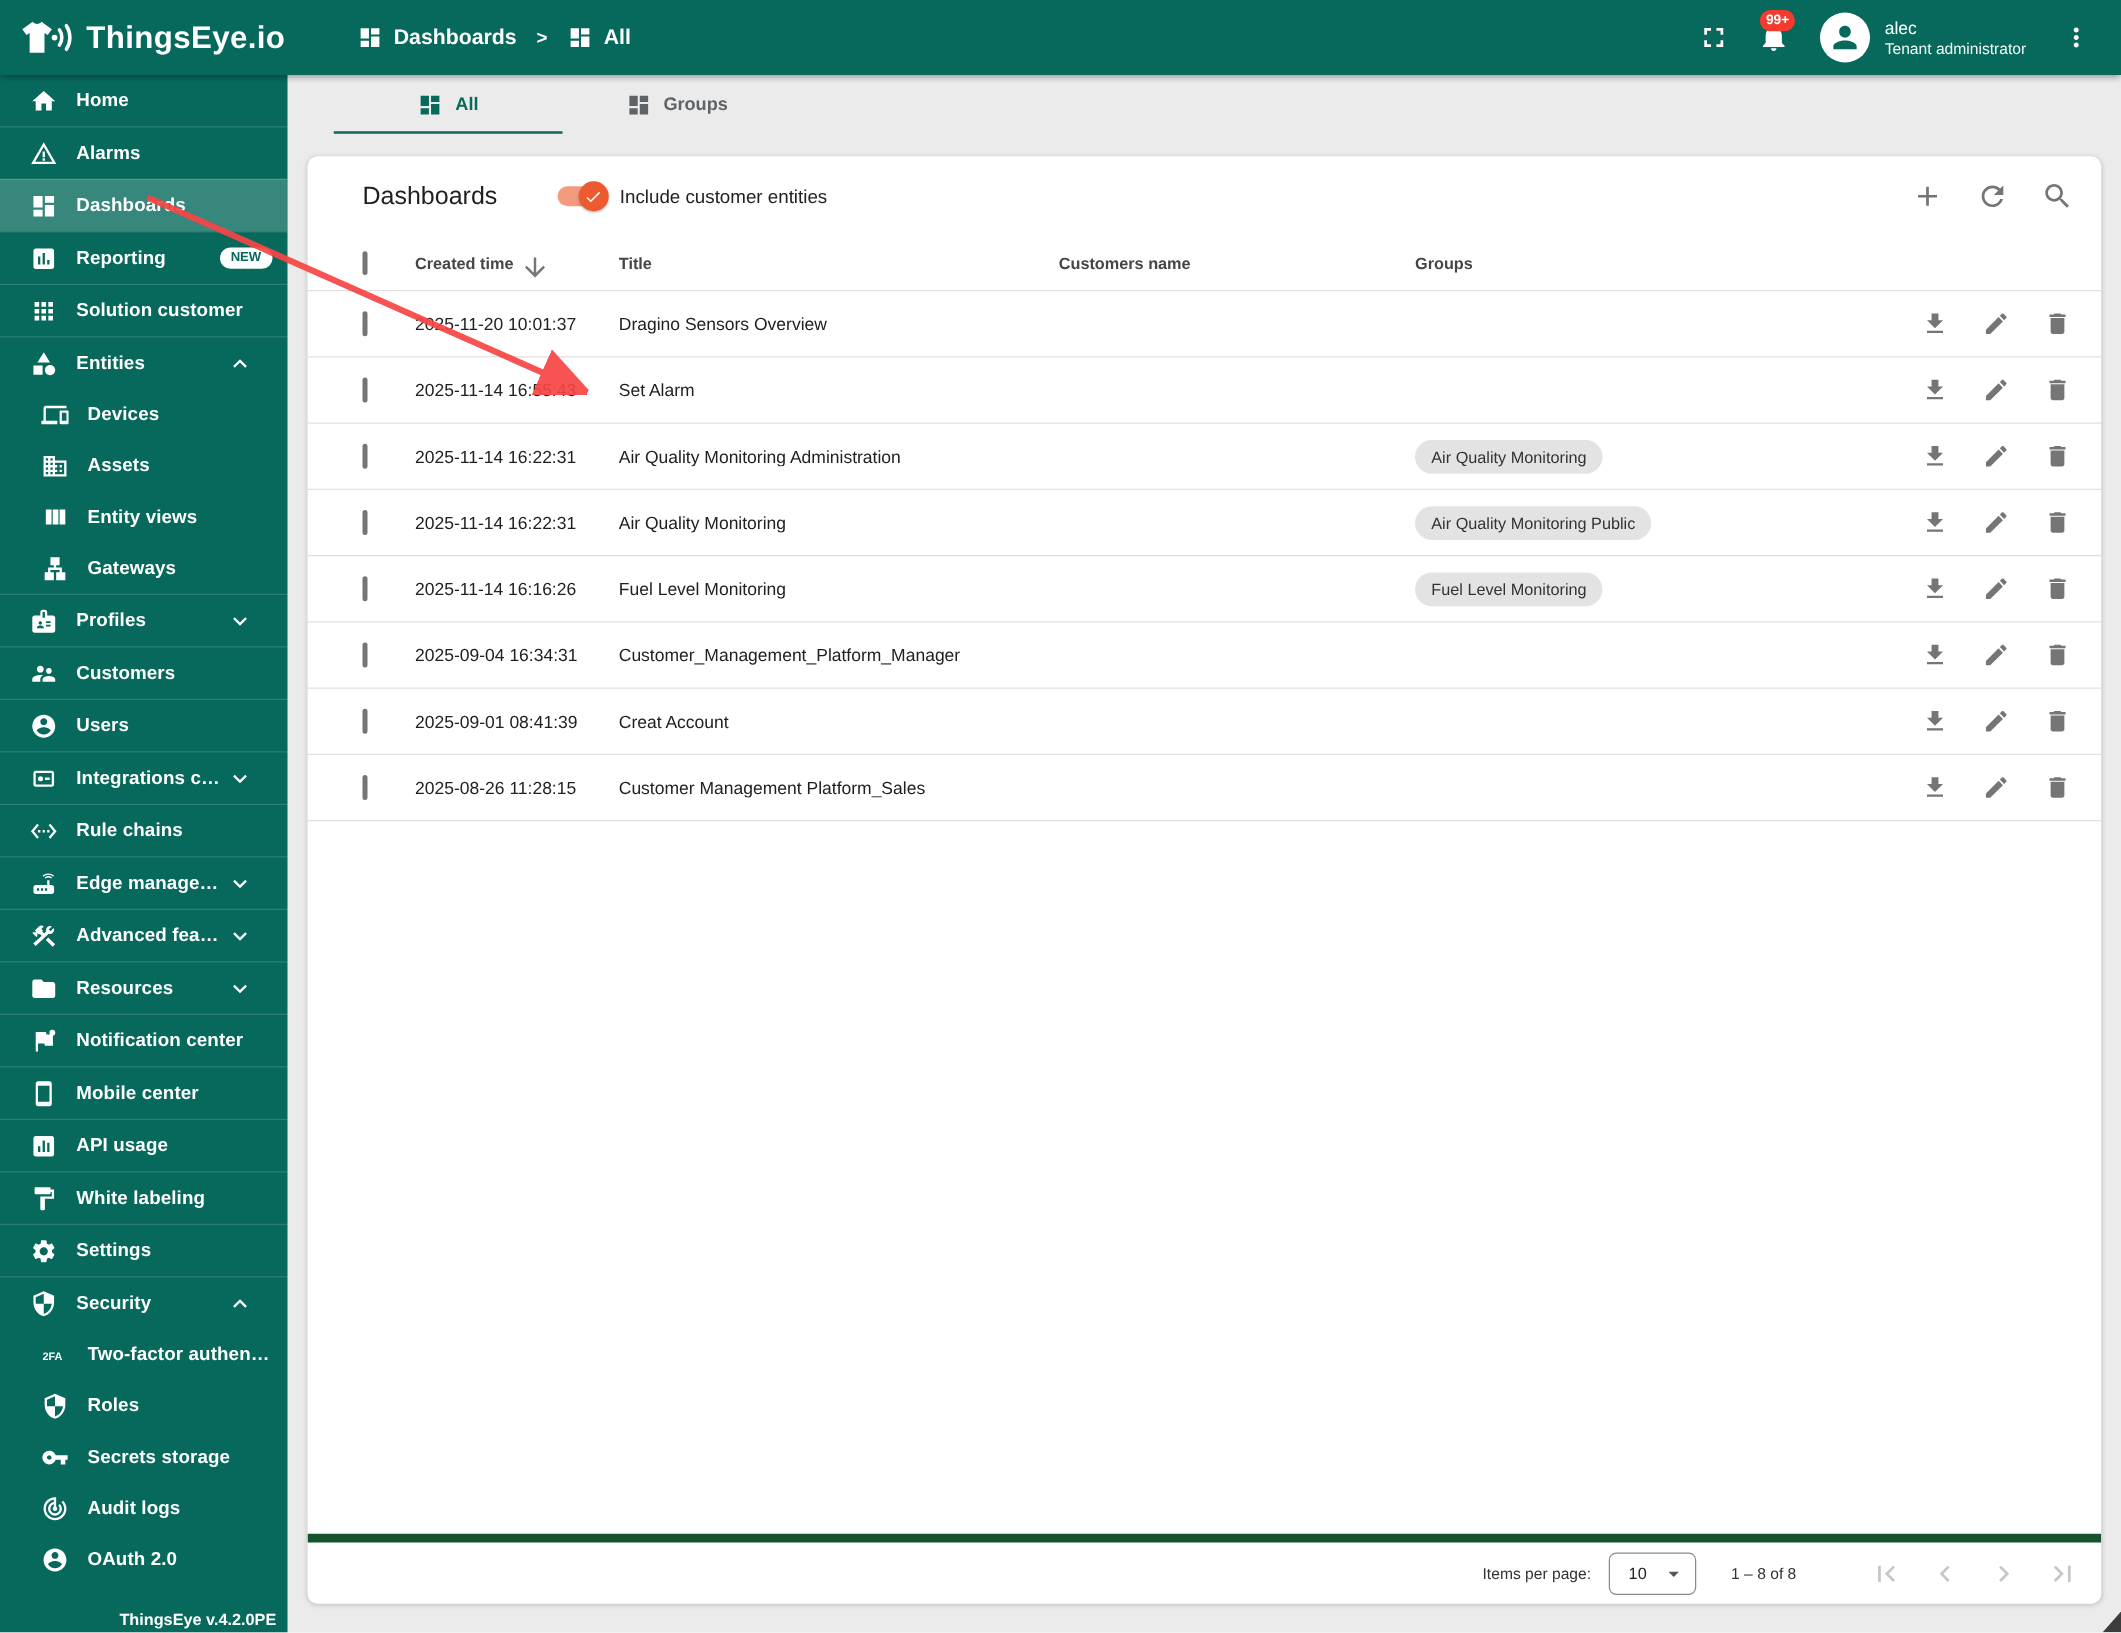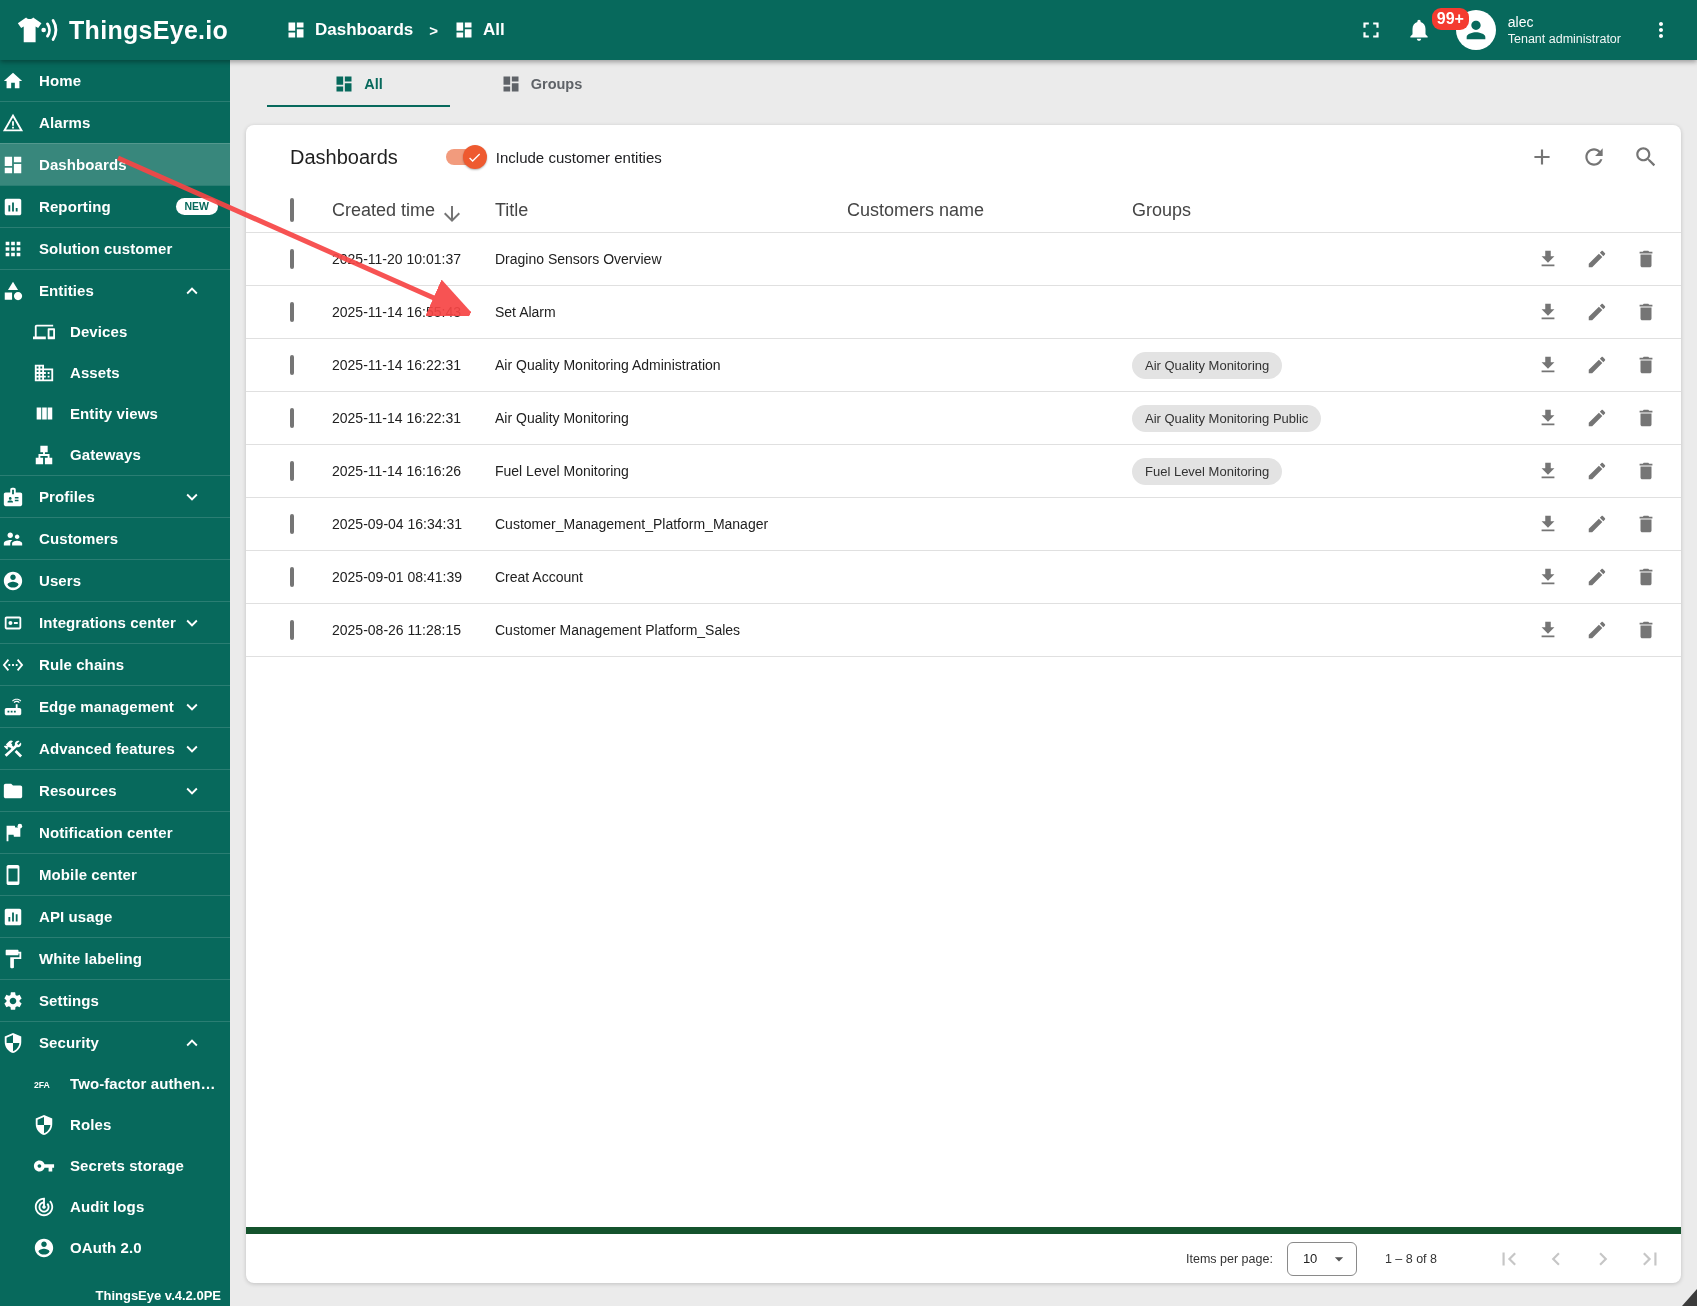--- a/index.html
+++ b/index.html
@@ -23,39 +23,39 @@
   .crumb{display:flex;align-items:center;gap:9px;font-size:17px;font-weight:600;cursor:pointer;}
   .crumb .ic{width:20px;height:20px;}
   .crumb-sep{margin:0 16px;font-size:15px;font-weight:700;}
   .topbar-right{margin-left:auto;display:flex;align-items:center;padding-right:24px;}
   .icon-btn{background:none;border:none;padding:0;cursor:pointer;color:#fff;display:flex;align-items:center;}
   .tb-fullscreen{margin-right:22px;}
   .tb-fullscreen .ic{width:26px;height:26px;}
   .bell-wrap{position:relative;margin-right:24px;cursor:pointer;}
   .bell-wrap .ic{width:26px;height:26px;color:#fff;}
   .notif-badge{
-    position:absolute;top:-9px;left:26px;background:#f43b30;color:#fff;
-    font-size:16px;font-weight:700;padding:3px 5px;border-radius:9px;line-height:1;
+    position:absolute;top:-9px;left:2px;background:#f43b30;color:#fff;
+    font-size:11px;font-weight:700;padding:3px 5px;border-radius:9px;line-height:1;
   }
   .avatar{
     width:40px;height:40px;border-radius:50%;background:#fff;color:#07695c;
     display:flex;align-items:center;justify-content:center;cursor:pointer;margin-right:12px;
   }
   .avatar .ic{width:28px;height:28px;}
   .user-info{color:#fff;line-height:1.3;margin-right:28px;cursor:pointer;min-width:112px;}
   .user-name{font-size:14px;}
   .user-role{font-size:12.5px;opacity:.95;white-space:nowrap;}
 
   
   .sidebar{
     position:absolute;top:60px;left:0;width:230px;bottom:0;background:#07695c;
     z-index:10;overflow:hidden;
   }
   .side-item{
-    display:flex;align-items:center;height:41px;padding:0 12px 0 2px;color:#fff;cursor:pointer;
+    display:flex;align-items:center;height:41px;padding:0 12px 0 24px;color:#fff;cursor:pointer;
   }
   .side-item.divided{border-top:1px solid rgba(255,255,255,.14);}
   .side-item.active{background:rgba(255,255,255,.2);}
   .side-item .ic{width:22px;height:22px;margin-right:15px;}
   .side-item.sub{padding-left:33px;}
   .side-label{
     font-size:15px;font-weight:600;letter-spacing:.1px;flex:1;
     white-space:nowrap;overflow:hidden;text-overflow:ellipsis;
   }
   .chev{width:20px;height:20px;margin-left:4px;}
@@ -92,21 +92,21 @@
     background:#ee5a30;display:flex;align-items:center;justify-content:center;color:#fff;
     box-shadow:0 1px 2px rgba(0,0,0,.3);
   }
   .toggle-thumb .ic{width:15px;height:15px;}
   .toggle-label{margin-left:12px;font-size:15px;color:#202124;}
   .toolbar-actions{margin-left:auto;display:flex;gap:26px;}
   .toolbar-actions .icon-btn{color:#757575;}
   .toolbar-actions .ic{width:26px;height:26px;}
 
   .thead,.trow{display:flex;align-items:center;padding:0 16px 0 44px;}
-  .thead{height:43px;flex:none;border-bottom:1px solid #e0e0e0;color:#454545;font-size:18px;font-weight:400;}
+  .thead{height:43px;flex:none;border-bottom:1px solid #e0e0e0;color:#454545;font-size:13px;font-weight:700;}
   .trow{height:52px;flex:none;border-bottom:1px solid #e0e0e0;font-size:14px;color:#212121;}
   .checkbox{
     width:18px;height:18px;border:2px solid #757575;border-radius:2px;background:#fff;
     box-sizing:border-box;cursor:pointer;flex:none;
   }
   .c-check{width:18px;margin-right:24px;flex:none;}
   .c-created{width:163px;flex:none;display:flex;align-items:center;gap:5px;}
   .c-title{width:352px;flex:none;white-space:nowrap;overflow:hidden;text-overflow:ellipsis;}
   .c-customer{width:285px;flex:none;}
   .c-groups{flex:1;display:flex;gap:8px;min-width:0;}

